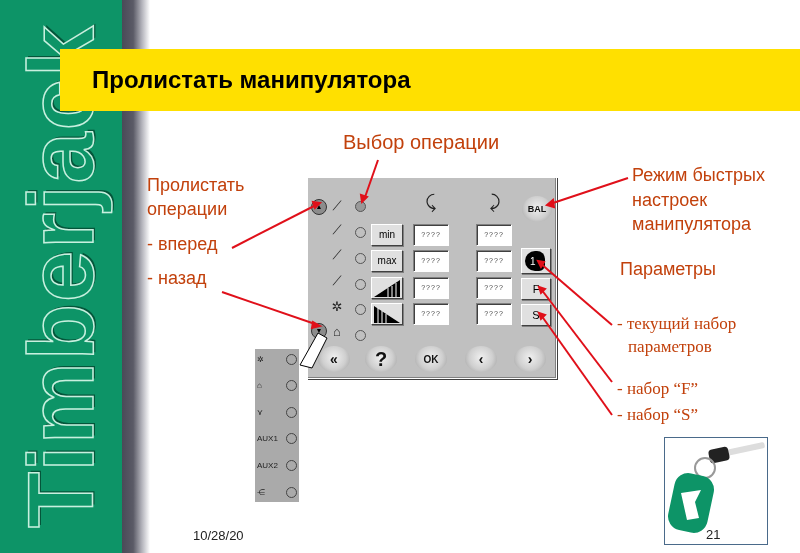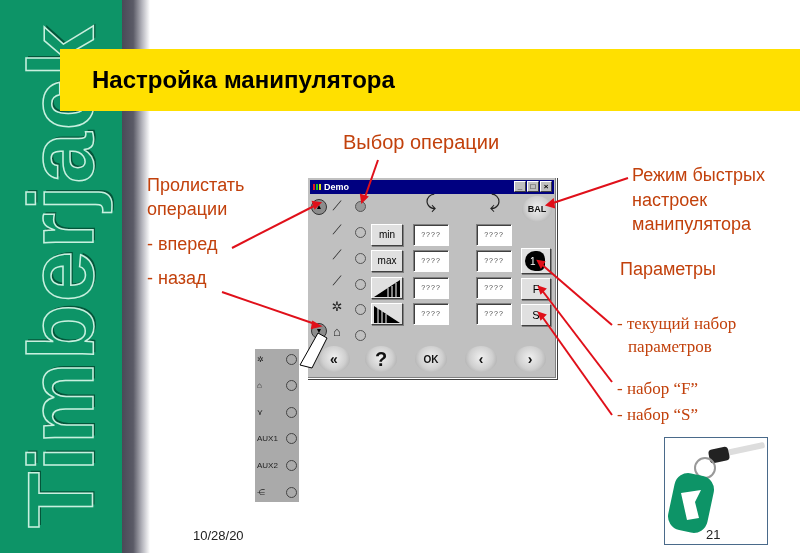--- a/index.html
+++ b/index.html
@@ -65,51 +65,38 @@
   </style>
 </head>
 <body>
 
 <div class="brand-strip">
   <div class="brand-word">Timberjack</div>
 </div>
 <div class="brand-shadow"></div>
 
 <div class="title-bar"></div>
-<div class="title-text">Настройка манипулятора</div>
+<div class="title-text">Пролистать манипулятора</div>
 
 <div class="label" style="left:343px; top:130px; font-size:20px;">Выбор операции</div>
 <div class="label" style="left:147px; top:173px;">Пролистать</div>
 <div class="label" style="left:147px; top:197px;">операции</div>
 <div class="label" style="left:147px; top:232px;">- вперед</div>
 <div class="label" style="left:147px; top:266px;">- назад</div>
 
 <div class="label" style="left:632px; top:163px;">Режим быстрых</div>
 <div class="label" style="left:632px; top:188px;">настроек</div>
 <div class="label" style="left:632px; top:212px;">манипулятора</div>
 <div class="label" style="left:620px; top:257px;">Параметры</div>
 <div class="label serif" style="left:617px; top:313px;">- текущий набор</div>
 <div class="label serif" style="left:628px; top:336px;">параметров</div>
 <div class="label serif" style="left:617px; top:378px;">- набор “F”</div>
 <div class="label serif" style="left:617px; top:404px;">- набор “S”</div>
 
 <div class="win">
-  <div class="win-title">
-    <span class="win-logo">
-      <i style="left:0;background:#e02020"></i>
-        <i style="left:3px;background:#20c020"></i>
-        <i style="left:6px;background:#e0e020"></i>
-    </span>
-    <span>Demo</span>
-    <div class="win-btns">
-      <div class="win-btn">_</div>
-      <div class="win-btn">□</div>
-      <div class="win-btn">×</div>
-    </div>
-  </div>
 
   <div class="nav-round" style="left:3px; top:21px;">▲</div>
   <div class="nav-round" style="left:3px; top:145px;">▼</div>
 
   <div class="op-icon" style="left:21px; top:20px;">⟋</div>
   <div class="op-icon" style="left:21px; top:44px;">⟋</div>
   <div class="op-icon" style="left:21px; top:69px;">⟋</div>
   <div class="op-icon" style="left:21px; top:95px;">⟋</div>
   <div class="op-icon" style="left:21px; top:121px;">✲</div>
   <div class="op-icon" style="left:21px; top:146px;">⌂</div>

